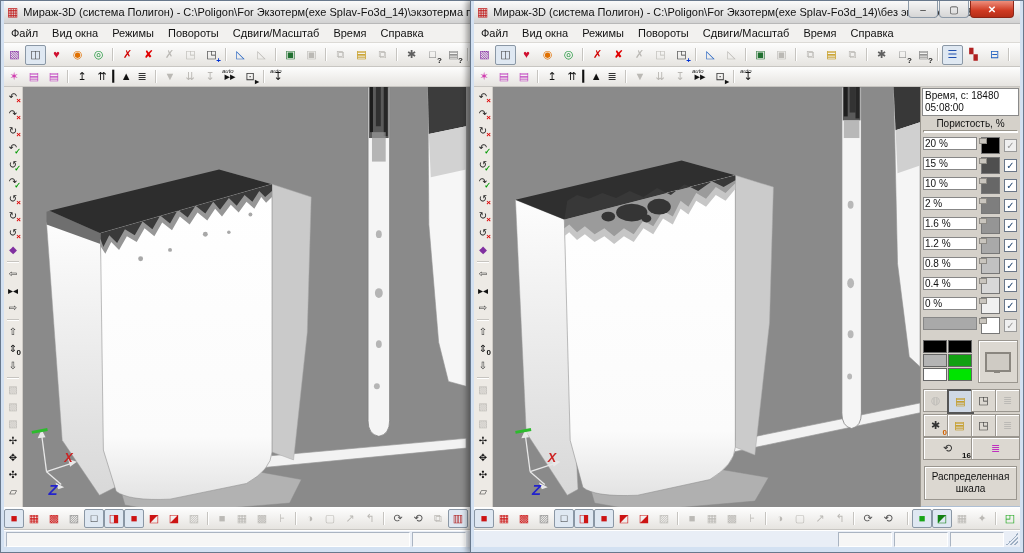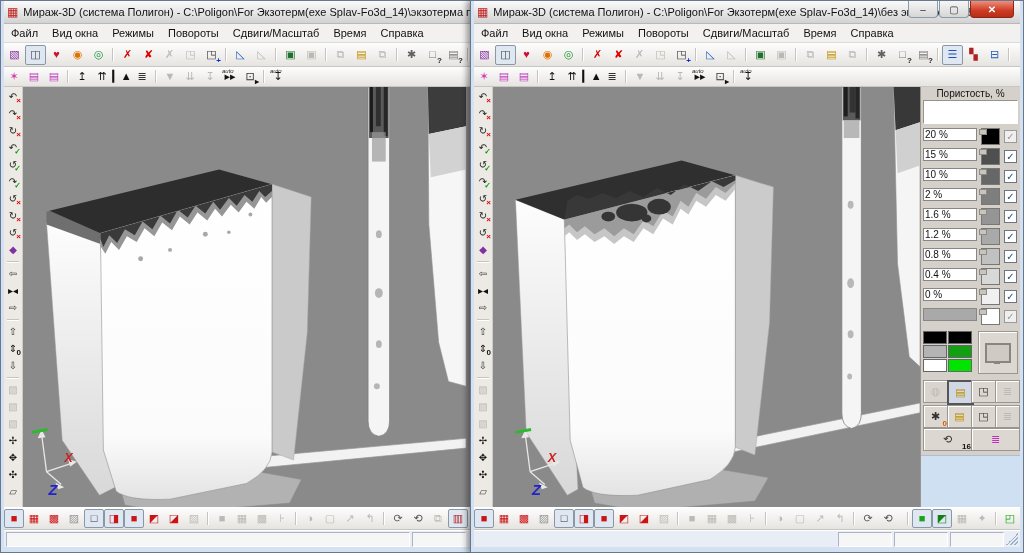--- a/index.html
+++ b/index.html
@@ -950,20 +950,24 @@
           <line x1="18" y1="46" x2="45" y2="37" stroke="#e8e8e8" stroke-width="1.3"></line>
           <polygon points="49,36 40,33 42,41" fill="#e8e8e8"></polygon>
           <line x1="18" y1="46" x2="33" y2="59" stroke="#e8e8e8" stroke-width="1.3"></line>
           <polygon points="36,62 27,57 30,64" fill="#e8e8e8"></polygon>
           <text x="36" y="36" font-size="13" font-style="italic" font-weight="bold" fill="#cc2222">X</text>
           <text x="20" y="70" font-size="15" font-style="italic" font-weight="bold" fill="#2222cc">Z</text>
         </g>
       </svg>
     </div>
     <div class="panel">
+      <div class="timebox">
+        <div>Время, с: 18480</div>
+        <div>05:08:00</div>
+      </div>
       <div class="scale-title">Пористость, %</div>
       <div class="scale-empty"></div>
       <div>
 
           <div class="lrow">
             <span class="lfield-wrap">
               <input class="lfield" readonly="" value="20 %" style="">
               <span class="lslider"></span>
             </span>
             <span class="lswatch" style="background: rgb(0, 0, 0);"></span>
@@ -1107,20 +1111,21 @@
 
       <span class="tbtn">
             <span class="g" style="color: rgb(51, 51, 51);">⟲</span>
             <span class="m" style="color: rgb(17, 17, 17);">16</span>
           </span>
           <span class="tbtn">
             <span class="g" style="color: rgb(192, 48, 192);">≣</span>
             <span class="m"></span>
           </span>
         </div>
+      <div class="dist-btn">Распределенная шкала</div>
       <div class="panel-rest"></div>
     </div>
   </div>
   <div class="toolbar tbb">
     <span style="display:flex;flex:1;overflow:hidden;">
 
     <span class="tbtn pressed">
           <span class="g" style="color: rgb(204, 20, 20);">■</span>
           <span class="m"></span>
         </span>

